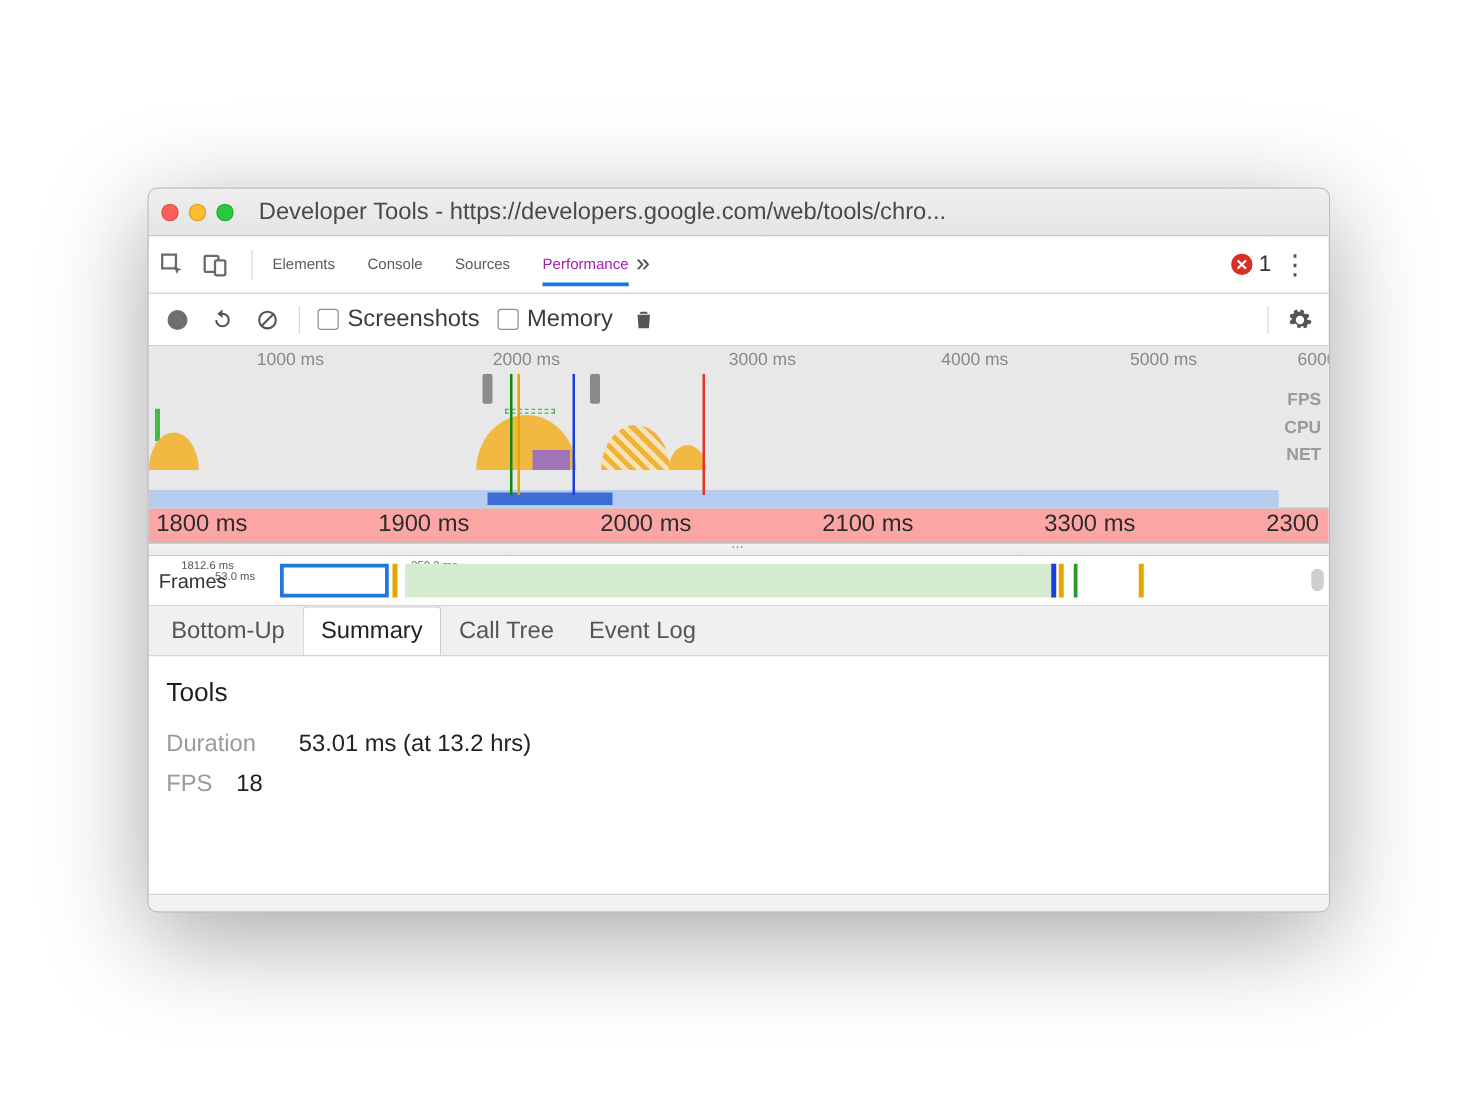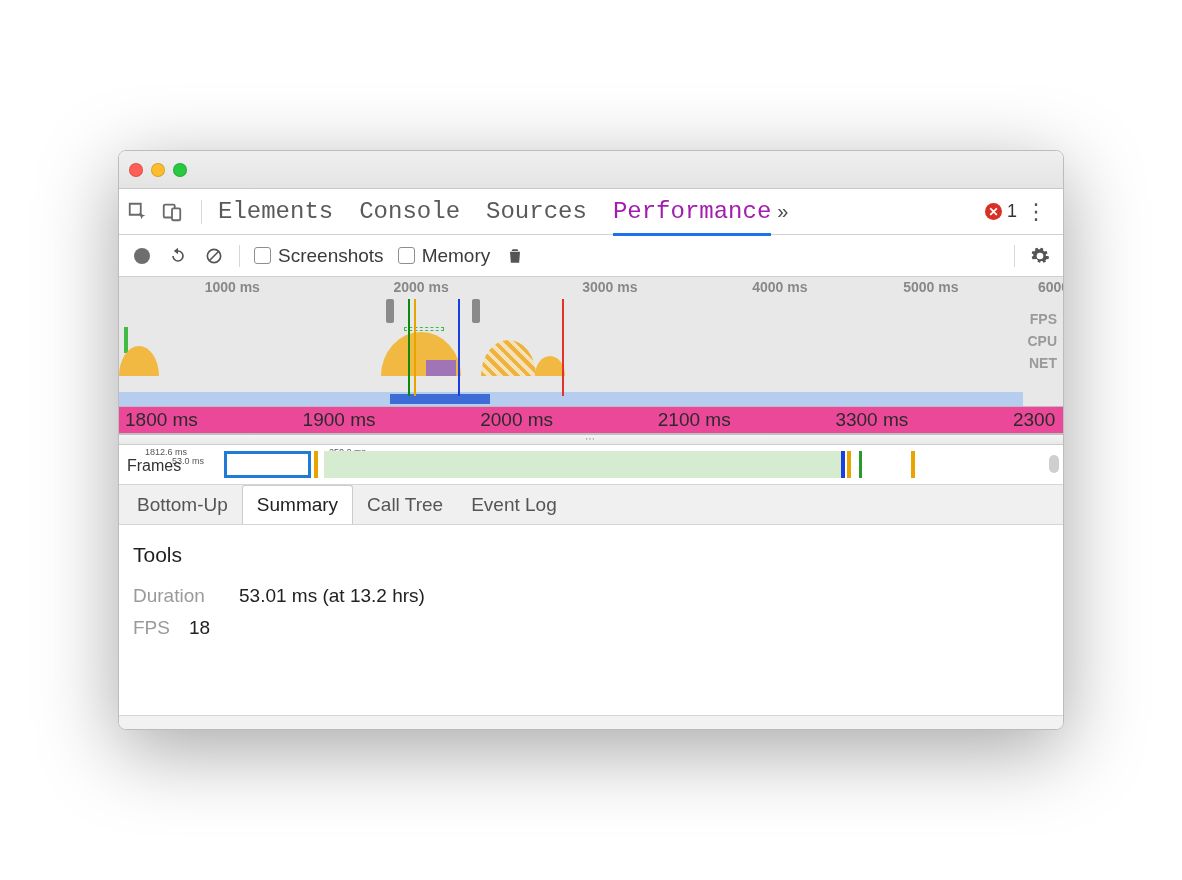--- a/index.html
+++ b/index.html
@@ -41,21 +41,21 @@
 
 .tabstrip {
   height: 46px;
   display:flex; align-items:center;
   border-bottom:1px solid #d0d0d0;
   padding: 0 8px;
 }
 .tabstrip .icon-btn { width:34px; text-align:center; color:#6c6c6c; cursor:pointer; }
 .tabstrip .sep { width:1px; height:24px; background:#d7d7d7; margin:0 6px; }
 .tabs { display:flex; gap:26px; margin-left:10px; }
-.tab { font-size:24px; color:#5a5a5a; cursor:pointer; padding:10px 0 8px;font-family:Liberation Mono, monospace; }
+.tab { font-size:12px; color:#5a5a5a; cursor:pointer; padding:10px 0 8px; }
 .tab.active { color:#a21caf; border-bottom:3px solid #1a73e8; }
 .tabstrip .grow { flex:1; }
 .chev { font-size:20px; color:#4b4b4b; padding:0 6px; cursor:pointer; }
 .errbadge { display:inline-flex; align-items:center; gap:5px; font-size:18px; color:#333; }
 .errcircle { width:17px;height:17px;border-radius:50%;background:#d93025;color:#fff;display:inline-flex;align-items:center;justify-content:center;font-size:12px;font-weight:bold; }
 .kebab { font-size:22px; color:#555; padding:0 8px; cursor:pointer; }
 
 
 .toolbar {
   height:42px; display:flex; align-items:center; gap:14px;
@@ -64,36 +64,36 @@
 .toolbar .ico { width:22px;height:22px;display:inline-flex;align-items:center;justify-content:center;color:#555;cursor:pointer; }
 .record { width:16px;height:16px;border-radius:50%;background:#6e6e6e; }
 .toolbar .sep { width:1px; height:22px; background:#d7d7d7; }
 .chk { display:inline-flex;align-items:center;gap:7px;font-size:19px;color:#3b3b3b;cursor:pointer; }
 .chkbox { width:17px;height:17px;border:1.5px solid #8e8e8e;border-radius:3px;background:#fff; }
 .toolbar .grow { flex:1; }
 .trash svg, .gear svg, .reload svg, .clear svg { width:20px;height:20px;fill:#555; }
 
 
 .overview { position:relative; height:130px; background:#e8e8e8; border-bottom:1px solid #bdbdbd; }
-.ov-ticks { position:relative; height:22px;font-weight:bold; }
+.ov-ticks { position:relative; height:22px; }
 .ov-tick { position:absolute; top:2px; font-size:14px; color:#888; transform:translateX(-50%); }
 .ov-labels { position:absolute; right:6px; top:34px; display:flex; flex-direction:column; gap:6px; align-items:flex-end; }
 .ov-lab { font-size:14px; font-weight:600; color:#9a9a9a; }
 .ov-graph { position:absolute; left:0; right:40px; top:22px; bottom:0; overflow:hidden; }
 .cpu-lump { position:absolute; bottom:30px; background:#f2b430; opacity:.9; border-top-left-radius:50% 100%; border-top-right-radius:50% 100%; }
 .cpu-hatch { position:absolute; bottom:30px; background:repeating-linear-gradient(45deg,#efb23e 0 4px,#f4e2b9 4px 8px); border-top-left-radius:50% 100%; border-top-right-radius:50% 100%; }
 .cpu-purple { position:absolute; bottom:30px; background:#8c64d4; opacity:.8; }
 .netbar { position:absolute; left:0; right:0; bottom:0; height:14px; background:#b6cdf0; }
 .netbar-dark { position:absolute; bottom:2px; height:10px; background:#3d6cd4; }
 .fpsbar { position:absolute; top:28px; background:#3fbb46; }
 .handle { position:absolute; top:0; width:8px; height:24px; background:#8a8a8a; border-radius:2px; }
 .marker { position:absolute; top:0; bottom:10px; width:2px; }
 
 
-.ruler { height:28px; display:flex; align-items:center; border-bottom:2px solid #bfbfbf; background:#ec4899; }
+.ruler { height:28px; display:flex; align-items:center; border-bottom:2px solid #bfbfbf; background:#fca5a5; }
 .rtick { flex:1; font-size:19px; color:#2b2b2b; text-align:left; padding-left:6px; }
 
 
 .dragbar { height:10px; background:linear-gradient(#f4f4f4,#e9e9e9); border-bottom:1px solid #ccc; text-align:center; font-size:10px; color:#888; letter-spacing:2px; line-height:8px; }
 
 
 .frames { height:40px; position:relative; border-bottom:1px solid #d5d5d5; background:#fff; overflow:hidden; }
 .frames-label { position:absolute; left:8px; top:12px; font-size:16px; color:#333; z-index:2; }
 .fblock { position:absolute; top:6px; bottom:6px; background:#d6ecd1; }
 .fblock.sel { border:3px solid #1f7bd6; background:#fff; }
@@ -121,20 +121,21 @@
 
 <div class="shadow-wrap">
 <div class="window">
 
   <div class="titlebar">
     <div class="traffic">
       <div class="dot r"></div>
       <div class="dot y"></div>
       <div class="dot g"></div>
     </div>
+    <div class="title">Developer Tools - https://developers.google.com/web/tools/chro...</div>
   </div>
 
   <div class="tabstrip">
     <span class="icon-btn">
       <svg width="22" height="22" viewBox="0 0 24 24">
             <path fill="none" stroke="#6a6a6a" stroke-width="2" d="M3 3h12v12H3z"></path>
             <path fill="#6a6a6a" d="M13 13l7 3-3 1-1 3-3-7z"></path>
           </svg>
     </span>
     <span class="icon-btn">

